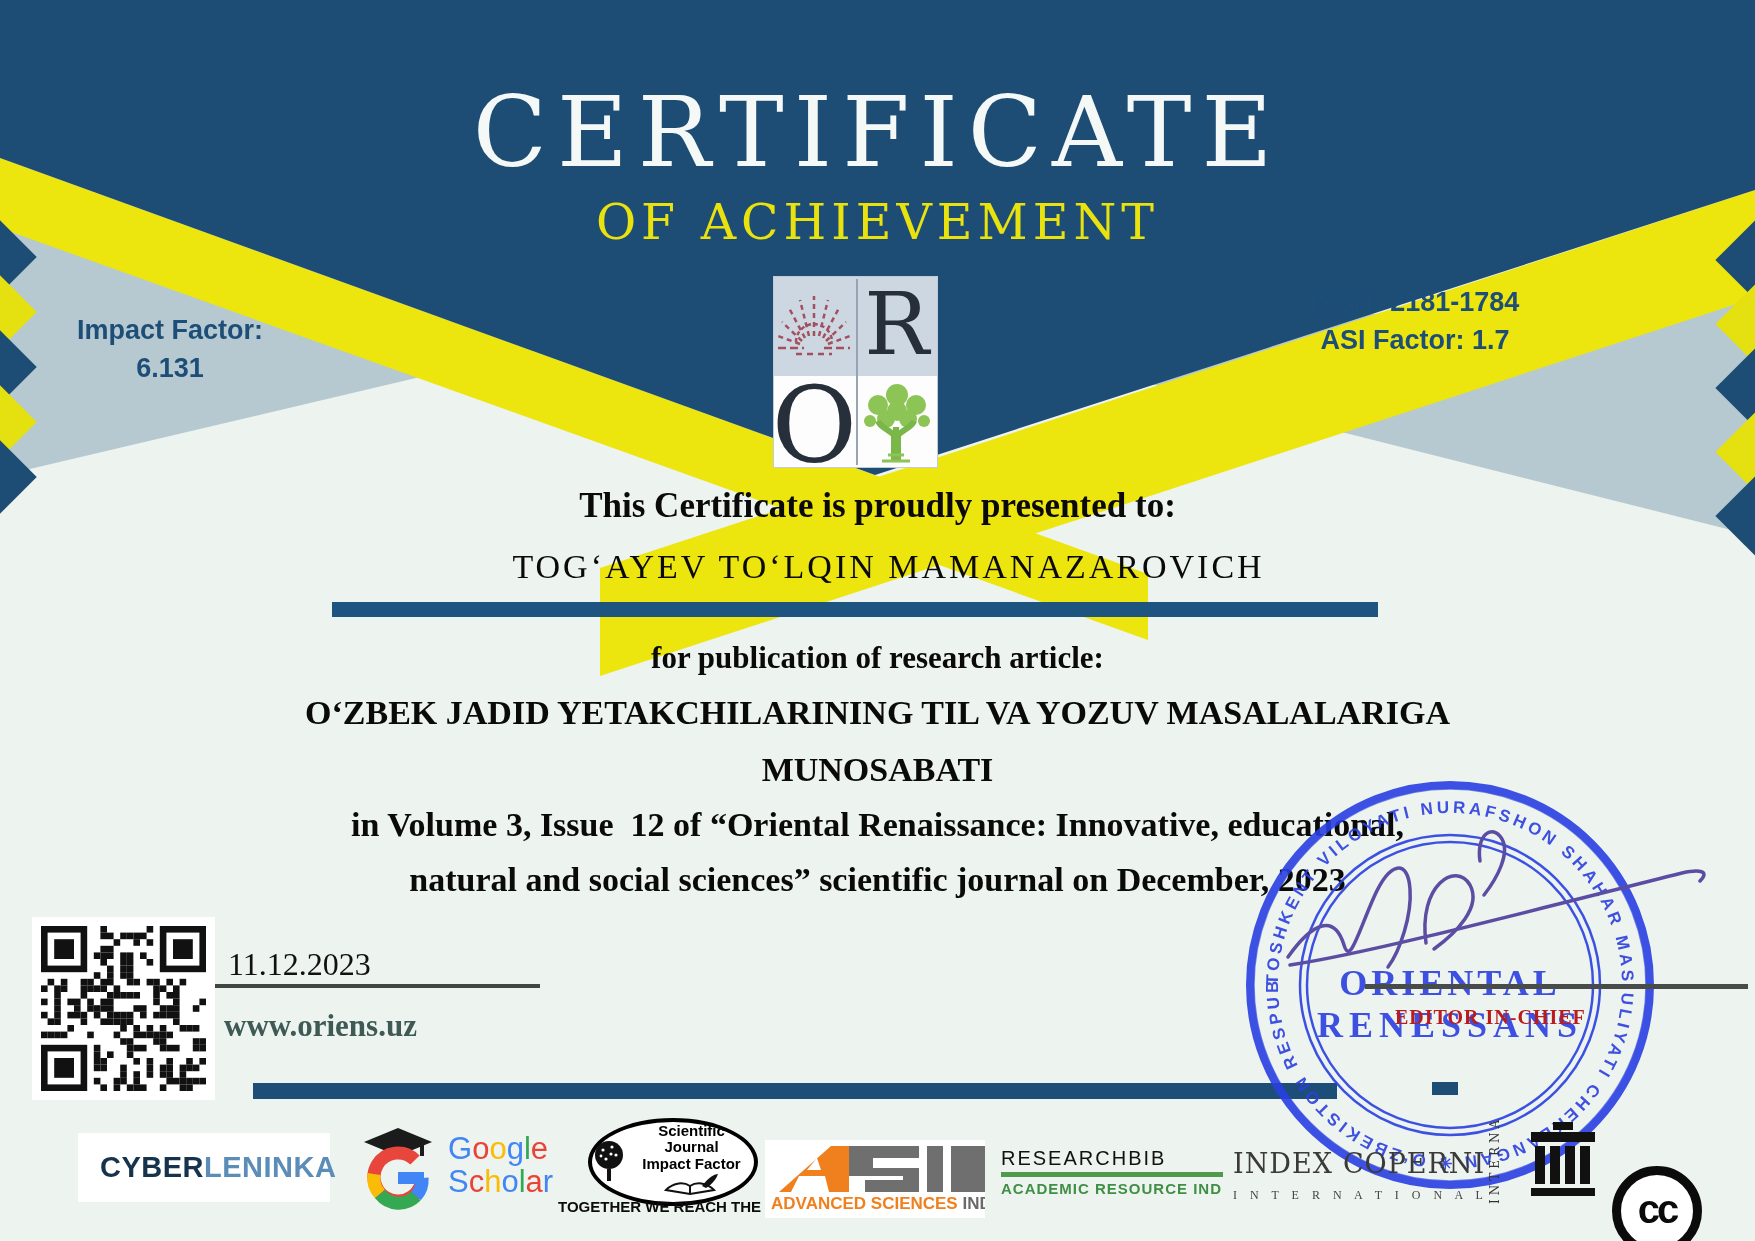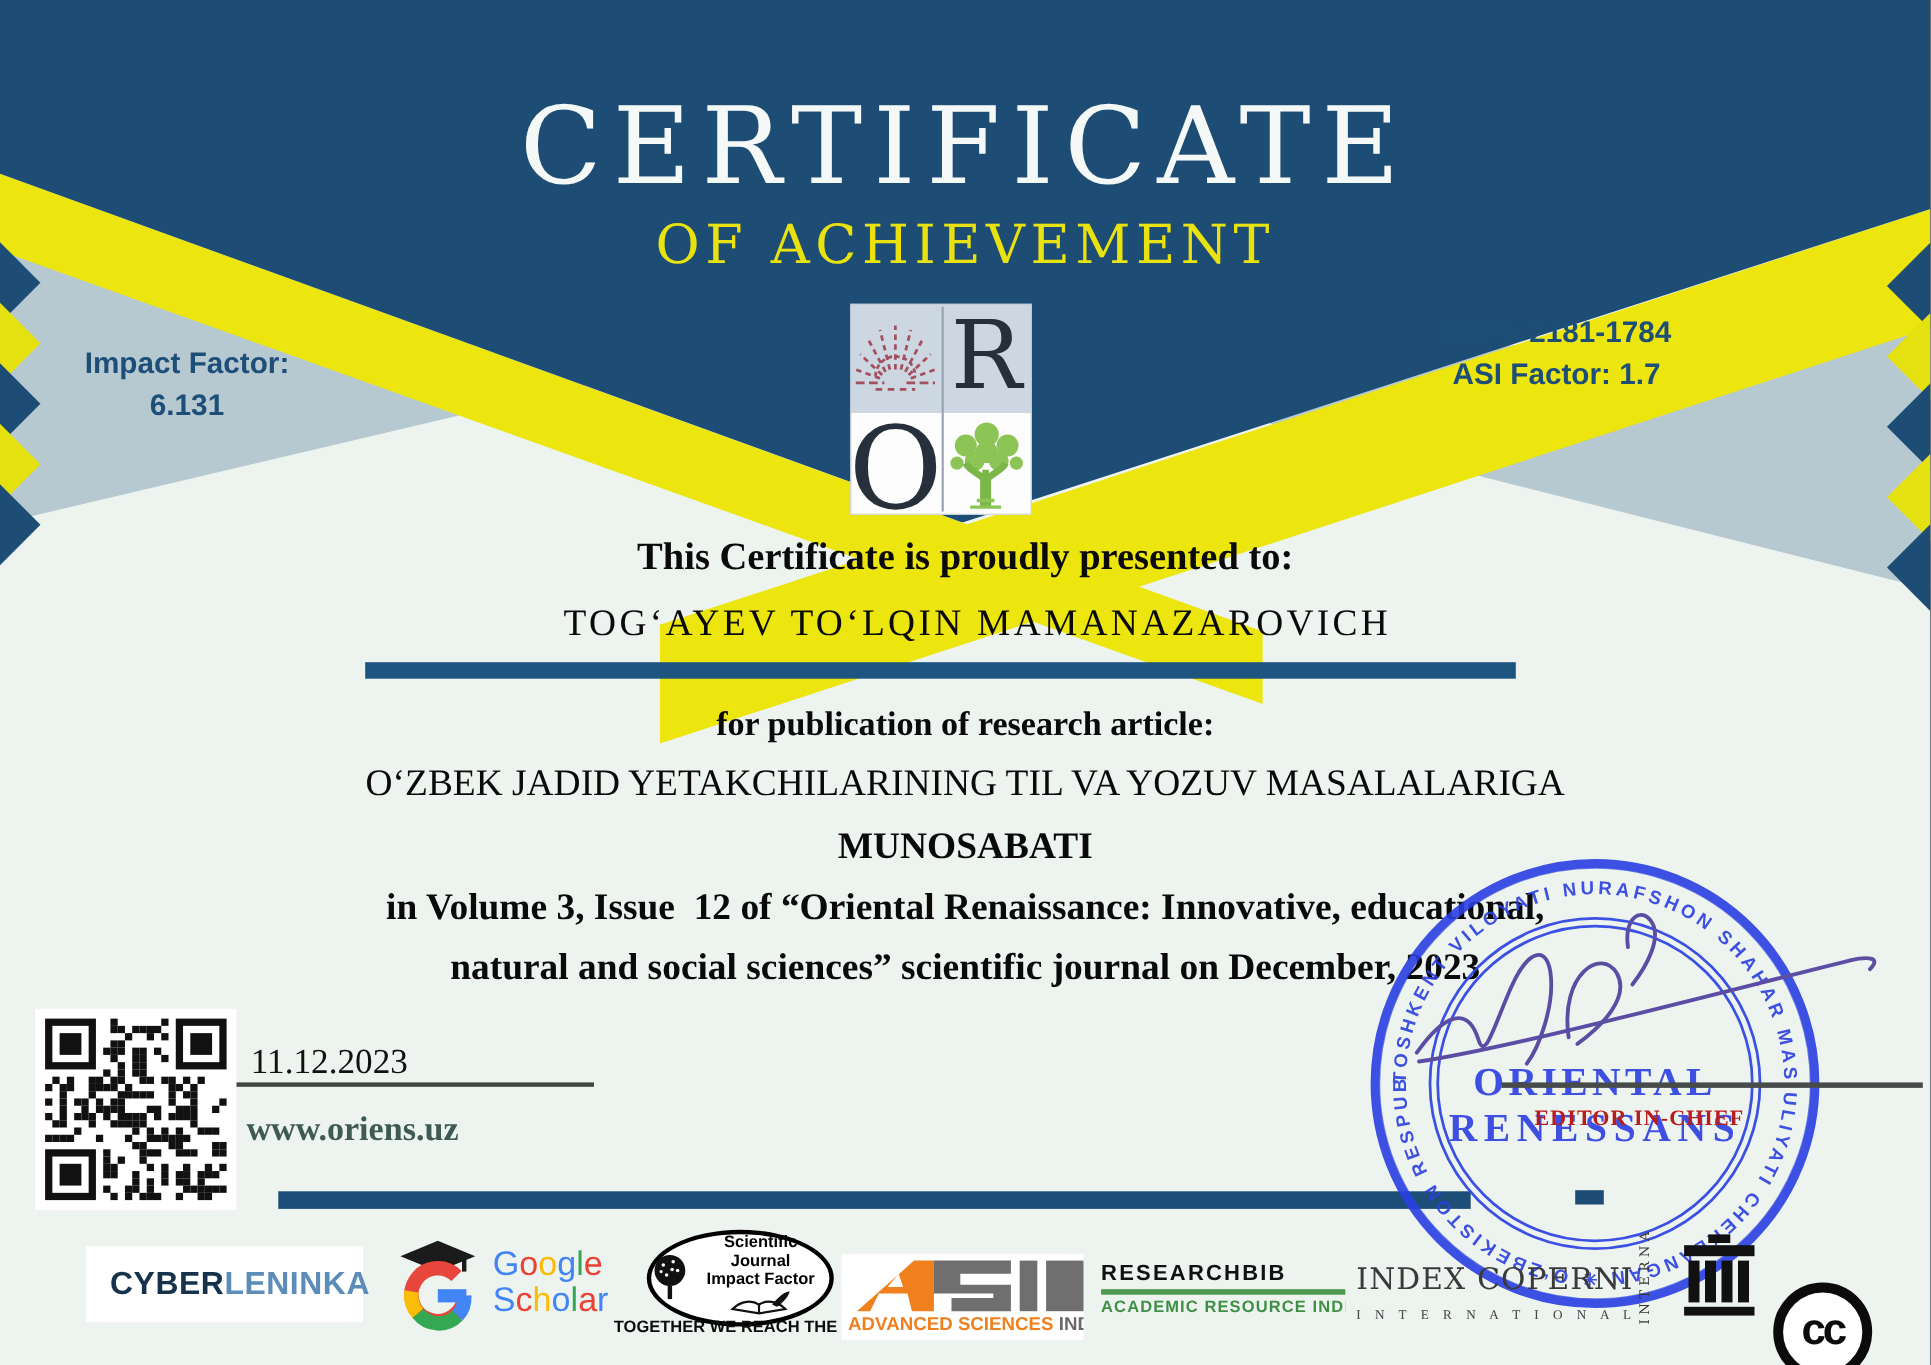--- a/index.html
+++ b/index.html
@@ -29,21 +29,21 @@
   .logo .vline{position:absolute;left:50%;top:3px;bottom:3px;width:2px;background:#98a4b3;}
   .logo .cell{position:absolute;width:50%;height:50%;display:flex;align-items:center;justify-content:center;}
   .logo .r{right:0;top:0;font-family:"DejaVu Serif",serif;font-size:86px;color:#262f3a;line-height:1;}
   .logo .o{left:0;bottom:-6px;font-family:"DejaVu Serif",serif;font-size:104px;color:#262f3a;line-height:1;}
   
   .ctr{left:0;width:1755px;text-align:center;color:#0a0a0a;}
   .presented{top:486px;font-size:35px;font-weight:bold;}
   .recipient{top:548px;font-size:34px;letter-spacing:3px;padding-left:11px;}
   .rule{left:332px;top:602px;width:1046px;height:15px;background:#1d5480;}
   .forline{top:640px;font-size:31px;font-weight:bold;}
-  .art1{top:694px;font-size:34px;font-weight:normal;}
+  .art1{top:694px;font-size:34px;font-weight:bold;}
   .art2{top:751px;font-size:34px;font-weight:bold;}
   .jour{font-size:34px;font-weight:bold;white-space:pre;}
   .jour1{top:806px;} .jour2{top:861px;}
   
   .qrbox{left:32px;top:917px;width:183px;height:183px;background:#fff;}
   .date{left:228px;top:946px;font-size:32px;color:#111;}
   .dateline{left:215px;top:984px;width:325px;height:4px;background:#3f4743;}
   .site{left:224px;top:1008px;font-size:31px;font-weight:bold;color:#3f5a55;}
   .bluebar{left:253px;top:1083px;width:1084px;height:16px;background:#1d4e78;}
   .minirect{left:1432px;top:1082px;width:26px;height:13px;background:#1d4d74;}
@@ -60,21 +60,21 @@
         background:#fff;display:flex;align-items:center;justify-content:center;}
   .sjif .in{font-family:"Liberation Sans",sans-serif;font-weight:bold;font-size:15px;line-height:1.1;text-align:center;color:#000;}
   .sjtag{left:558px;top:1198px;width:210px;font-family:"Liberation Sans",sans-serif;font-weight:bold;
          font-size:15px;color:#0c0c0c;white-space:nowrap;overflow:hidden;}
   .asi{left:765px;top:1140px;width:220px;height:78px;background:#fff;overflow:hidden;}
   .asi .txt{position:absolute;left:6px;bottom:4px;font-family:"Liberation Sans",sans-serif;font-weight:bold;
             font-size:17px;white-space:nowrap;}
   .asi .txt .o{color:#f07f1d;} .asi .txt .g{color:#6a6a6a;}
   .rb{left:995px;top:1138px;width:228px;height:68px;display:flex;align-items:center;gap:6px;overflow:hidden;}
   .rb .block{white-space:nowrap;}
-  .rb .t1{font-family:"Liberation Sans",sans-serif;font-weight:bold;font-size:20px;letter-spacing:2px;color:#111;}
+  .rb .t1{font-family:"Liberation Sans",sans-serif;font-weight:normal;font-size:20px;letter-spacing:2px;color:#111;}
   .rb .bar{height:5px;background:#4e9a4e;margin:2px 0 3px;}
   .rb .t2{font-family:"Liberation Sans",sans-serif;font-weight:bold;font-size:15px;letter-spacing:1px;color:#3f8f45;}
   .cop{left:1233px;top:1140px;width:252px;height:62px;overflow:hidden;}
   .cop .row{display:flex;align-items:center;gap:5px;color:#3a3a3a;font-family:"DejaVu Serif",serif;}
   .cop .w{font-size:27px;letter-spacing:1px;}
   .cop .intl{font-size:12px;letter-spacing:5px;color:#444;margin-top:2px;text-align:center;white-space:nowrap;}
   .copv{left:1488px;top:1118px;height:86px;width:16px;overflow:hidden;
         font-family:"DejaVu Serif",serif;font-size:12px;letter-spacing:4px;color:#333;
         writing-mode:vertical-rl;transform:rotate(180deg);}
   .cols{left:1523px;top:1122px;width:80px;height:76px;}

